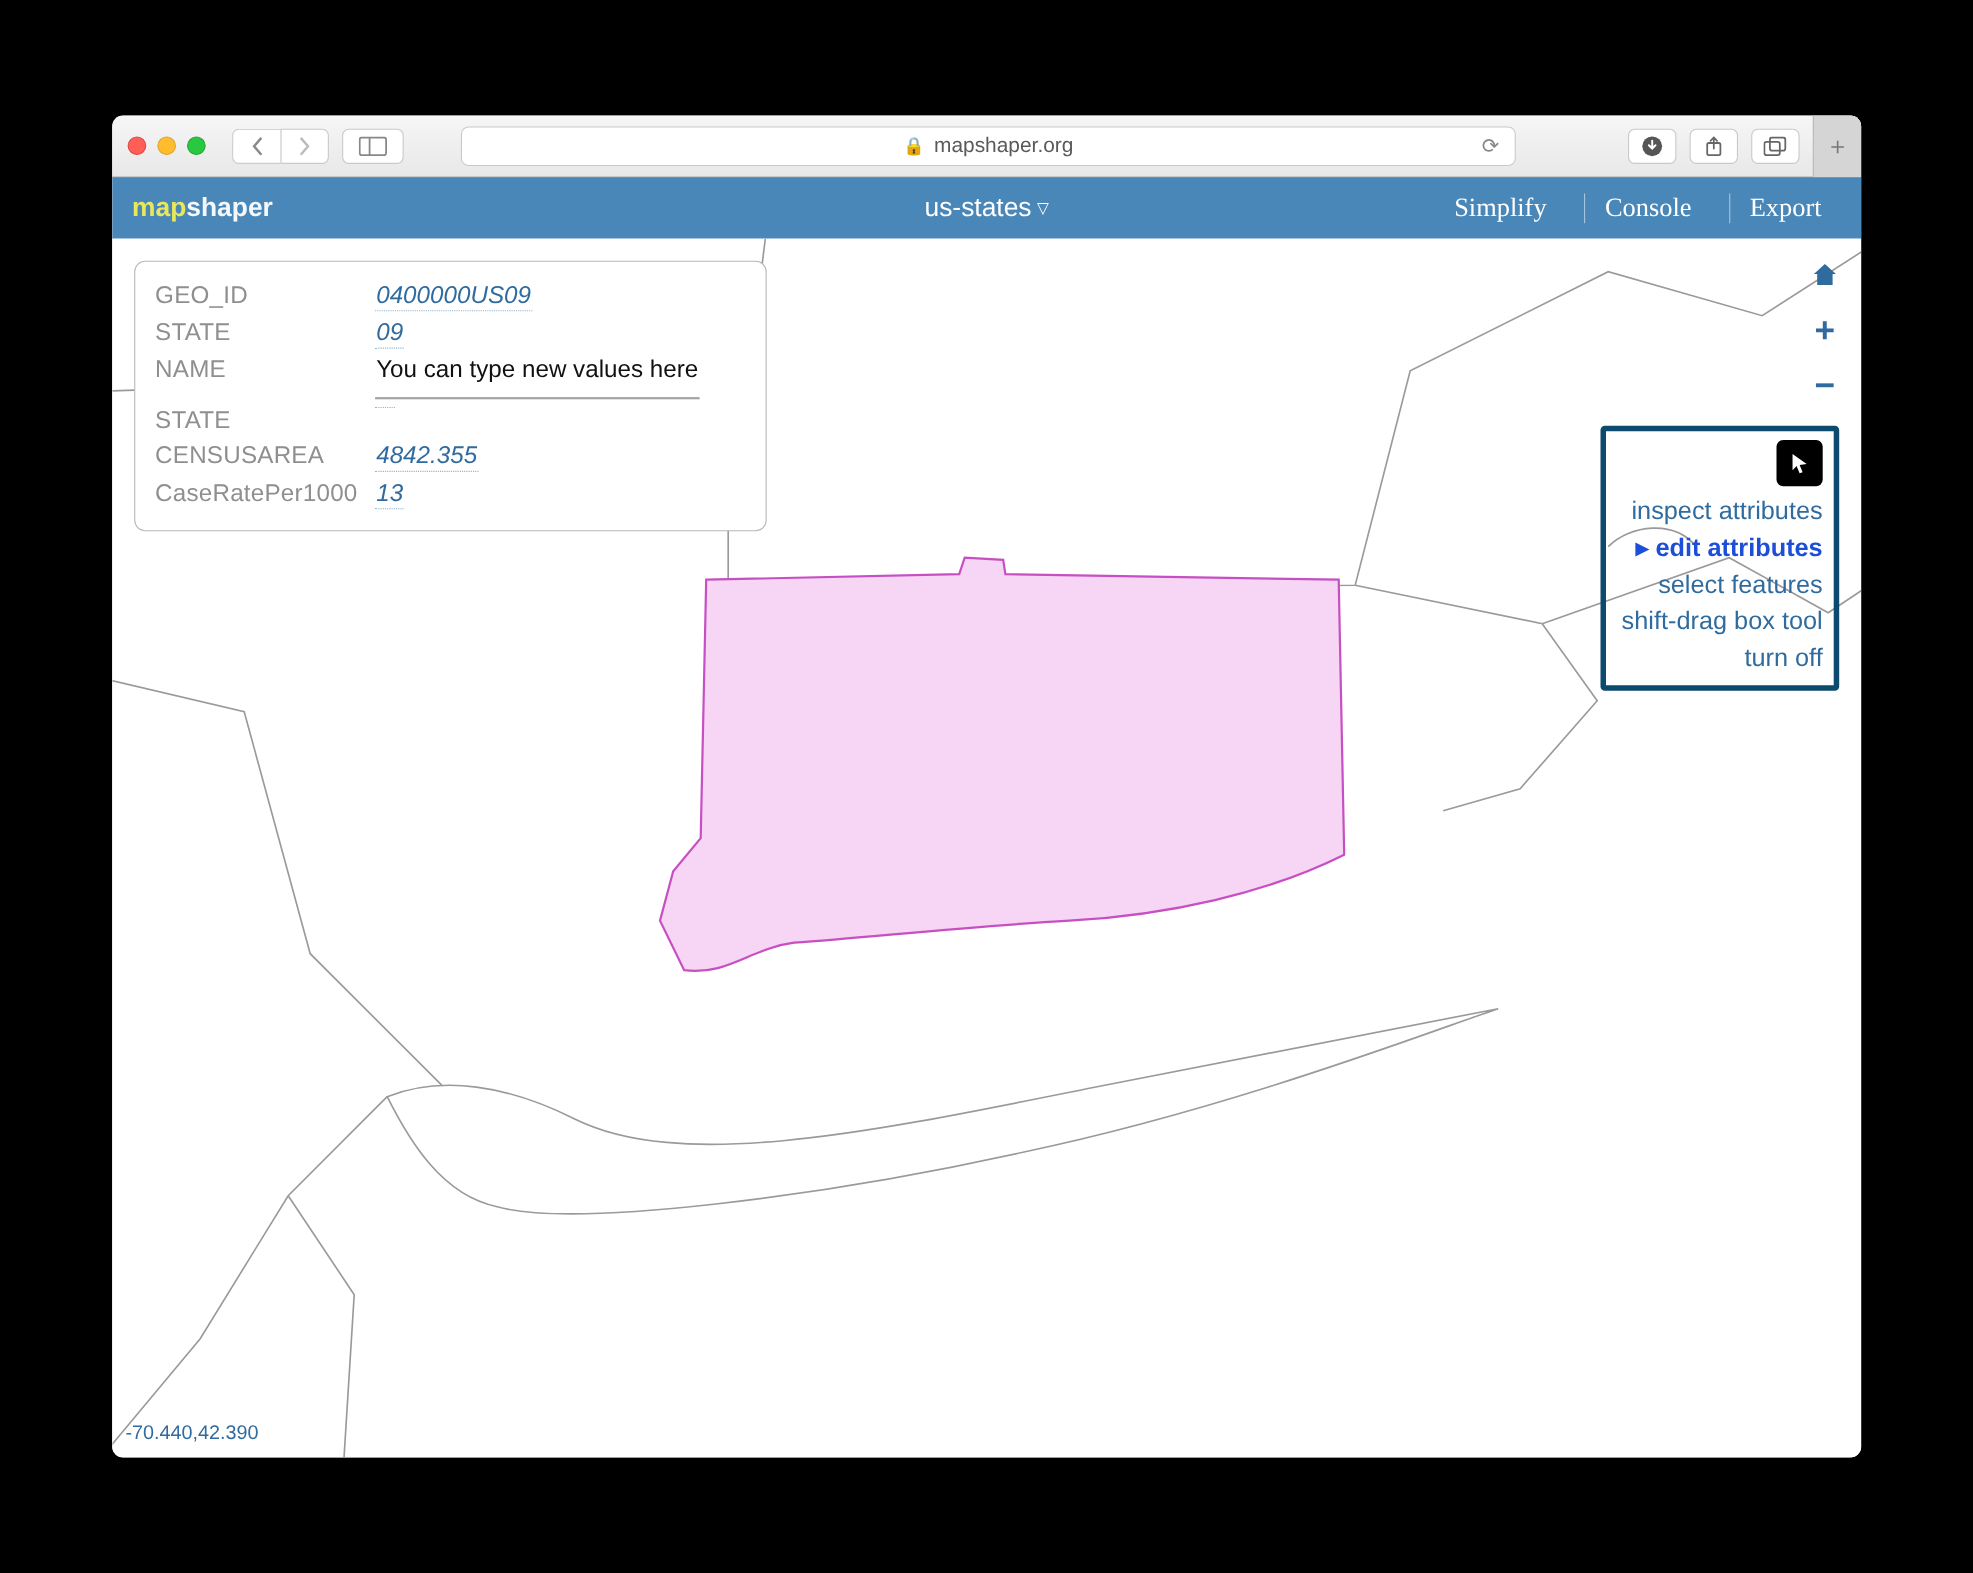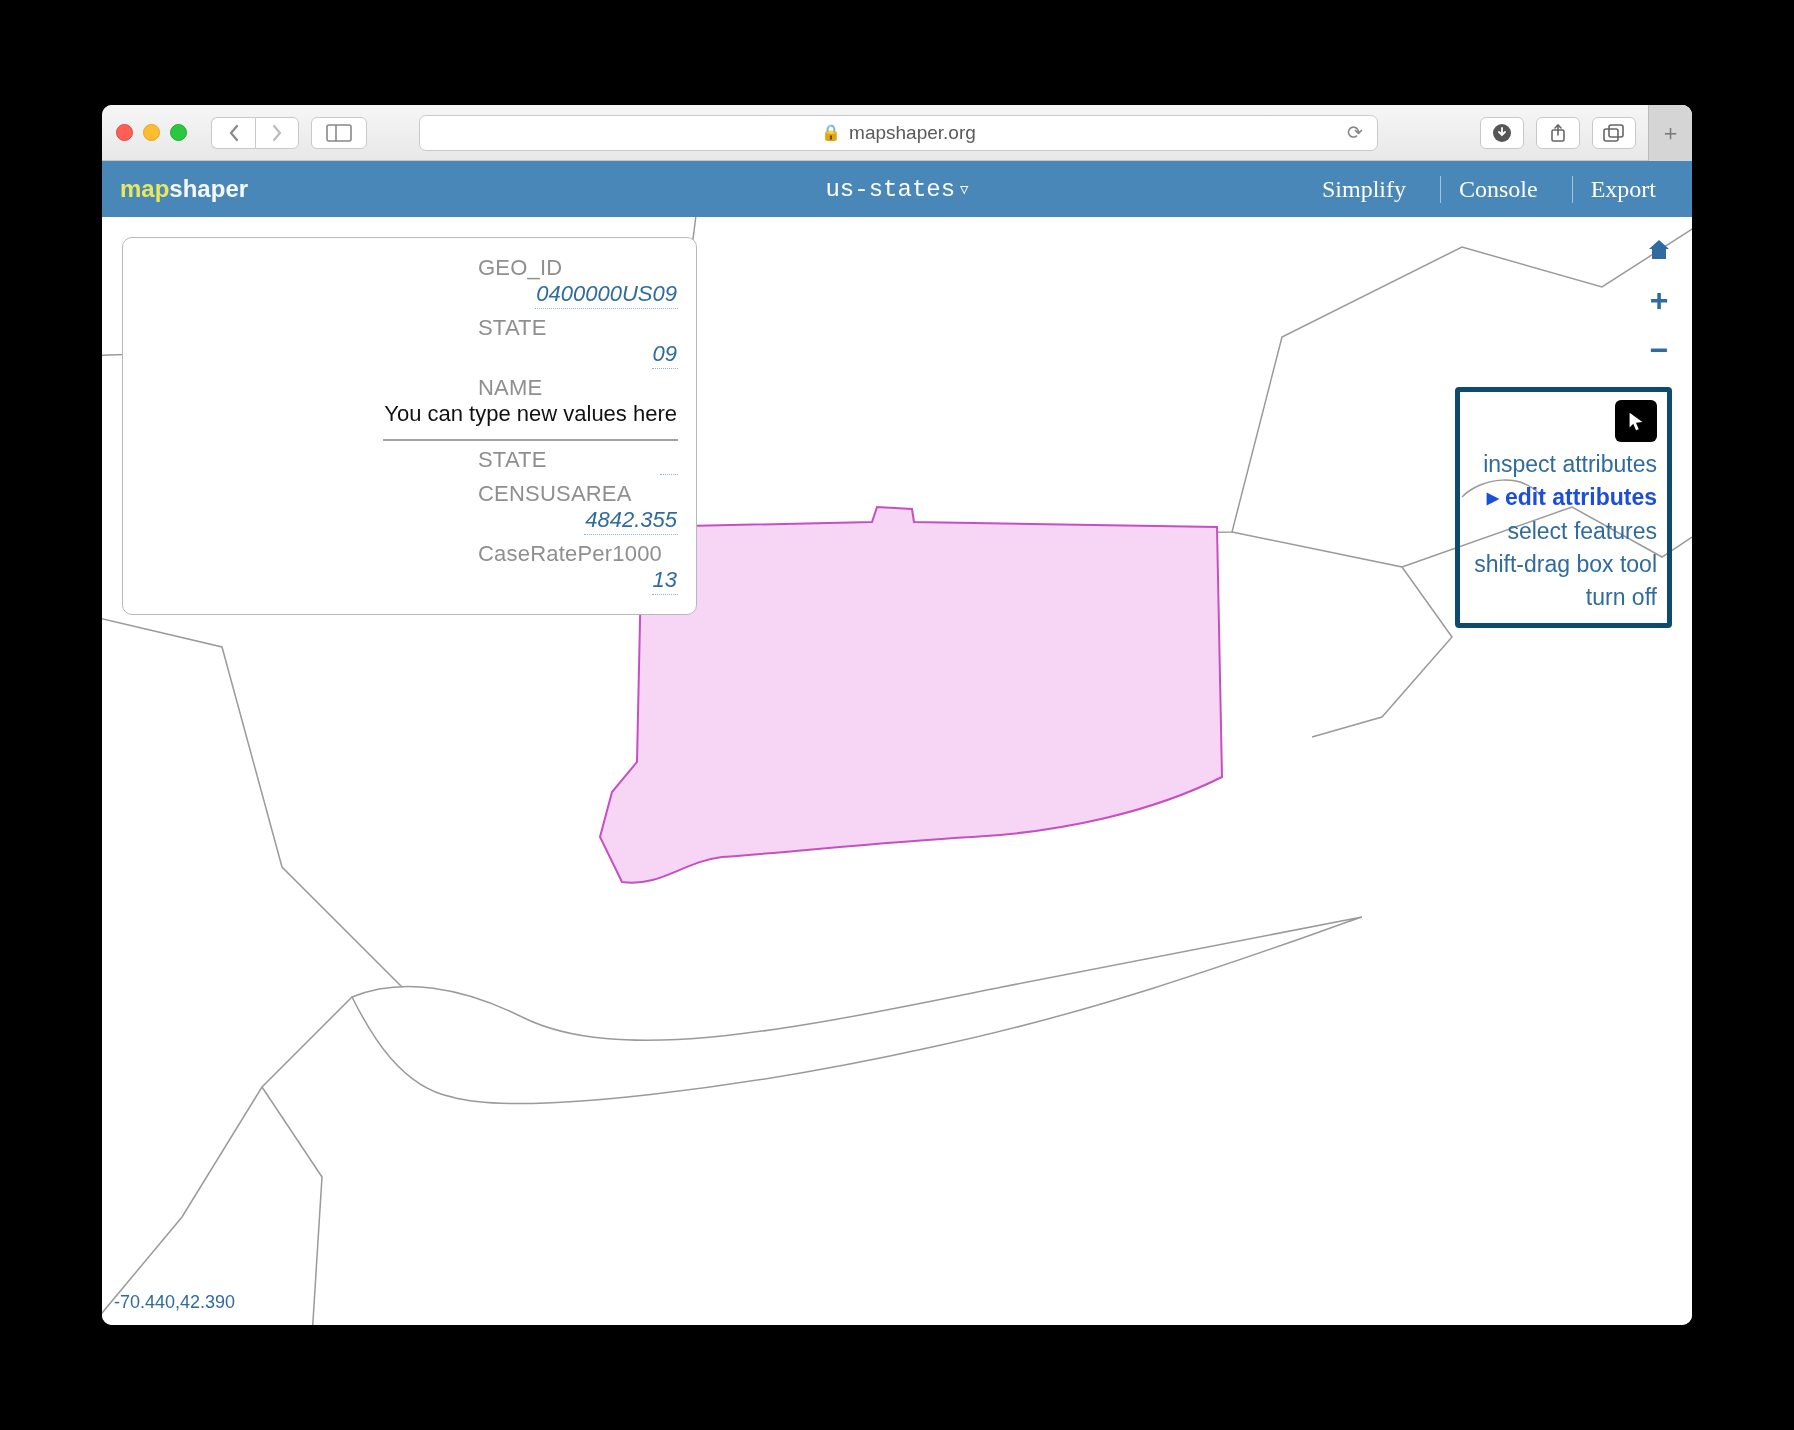--- a/index.html
+++ b/index.html
@@ -56,21 +56,21 @@
 .appbar {
   height: 56px;
   background: #4a87b9;
   color:#fff;
   display:flex; align-items:center;
   padding: 0 18px;
   font-size: 24px;
 }
 .logo .b { font-weight:700; color:#e8e85a;text-align:right;}
 .logo .r { font-weight:700; color:#fff; opacity:.95;}
-.layer-sel { position:absolute; left:50%; transform:translateX(-50%); display:flex; align-items:center; gap:5px; cursor:pointer;font-family:Liberation Mono, monospace;}
+.layer-sel { position:absolute; left:50%; transform:translateX(-50%); display:flex; align-items:center; gap:5px; cursor:pointer;}
 .layer-sel .tri { font-size:14px;}
 .appmenu { margin-left:auto; display:flex; align-items:center; gap:16px;font-family:Liberation Serif, serif;}
 .appmenu span { padding: 0 18px; border-left:1px solid rgba(255,255,255,.5); cursor:pointer;}
 .appmenu span:first-child { border-left:none;}
 
 .canvas {
   position:relative;
   width:100%; height: calc(100% - 112px);
   background:#fff;
   overflow:hidden;
@@ -79,21 +79,21 @@
 
 .attr-panel {
   position:absolute; top:20px; left:20px;
   width: 575px;
   background:#fff;
   border:1px solid #b8b8b8;
   border-radius:10px;
   padding: 14px 18px 16px 18px;
   font-size: 22px;
 }
-.attr-row { display:flex; align-items:flex-end; padding: 3px 0; flex-direction: column;}
+.attr-row { display:flex; align-items:flex-start; padding: 3px 0;}
 .attr-key { width: 200px; color:#8f8f8f; letter-spacing:.2px;}
 .attr-val { color:#2f6b9e; border-bottom:1px dotted #8eb2cf; font-style:italic; padding: 0 1px 1px 1px;}
 .attr-val.editing { color:#111; font-style:normal; border-bottom:2px solid #a3a3a3; padding-bottom:12px;}
 .attr-val.empty { min-width:18px; display:inline-block;}
 
 .navcol {
   position:absolute; top:20px; right:20px;
   display:flex; flex-direction:column; align-items:center; gap:18px;
 }
 .nav-icn { color:#2f6b9e; font-size:28px; cursor:pointer; line-height:1;}

